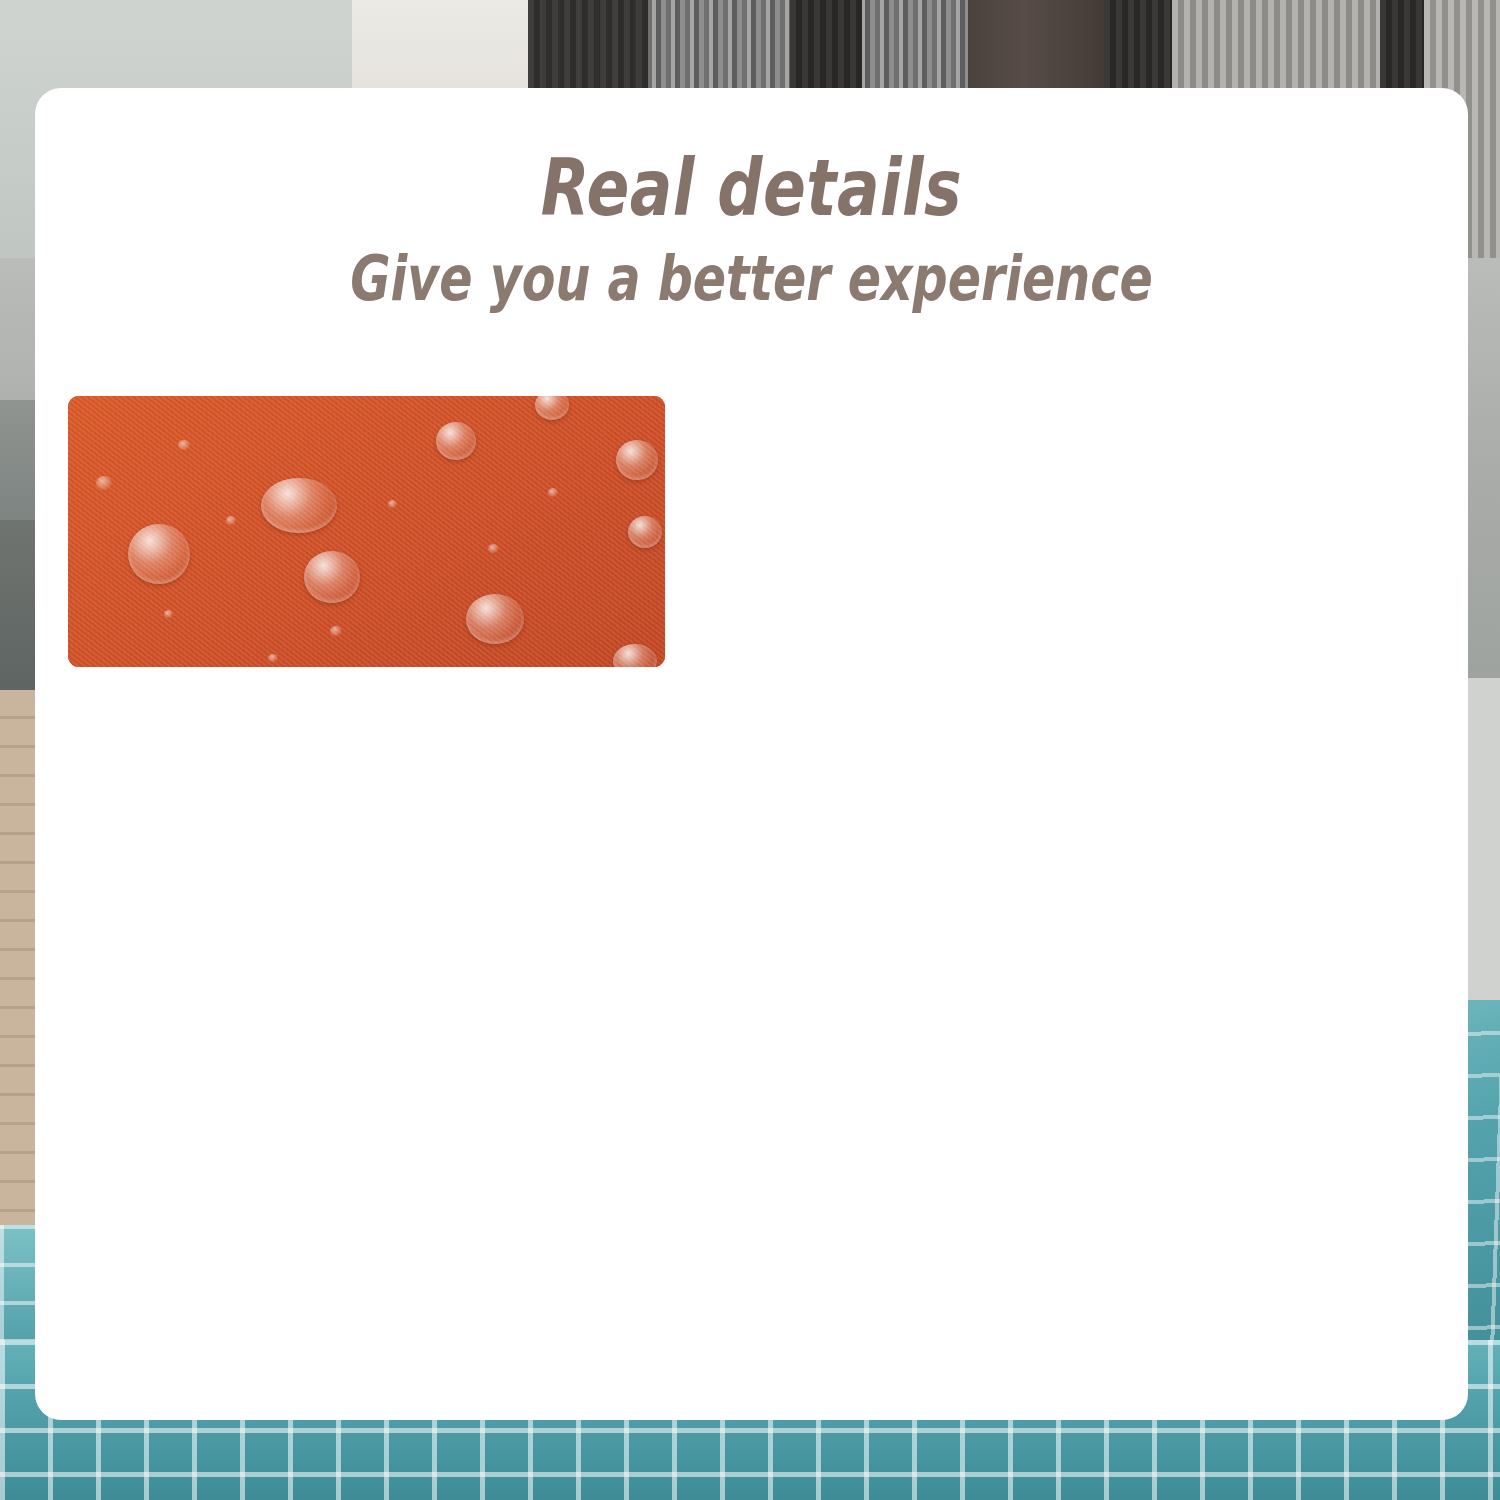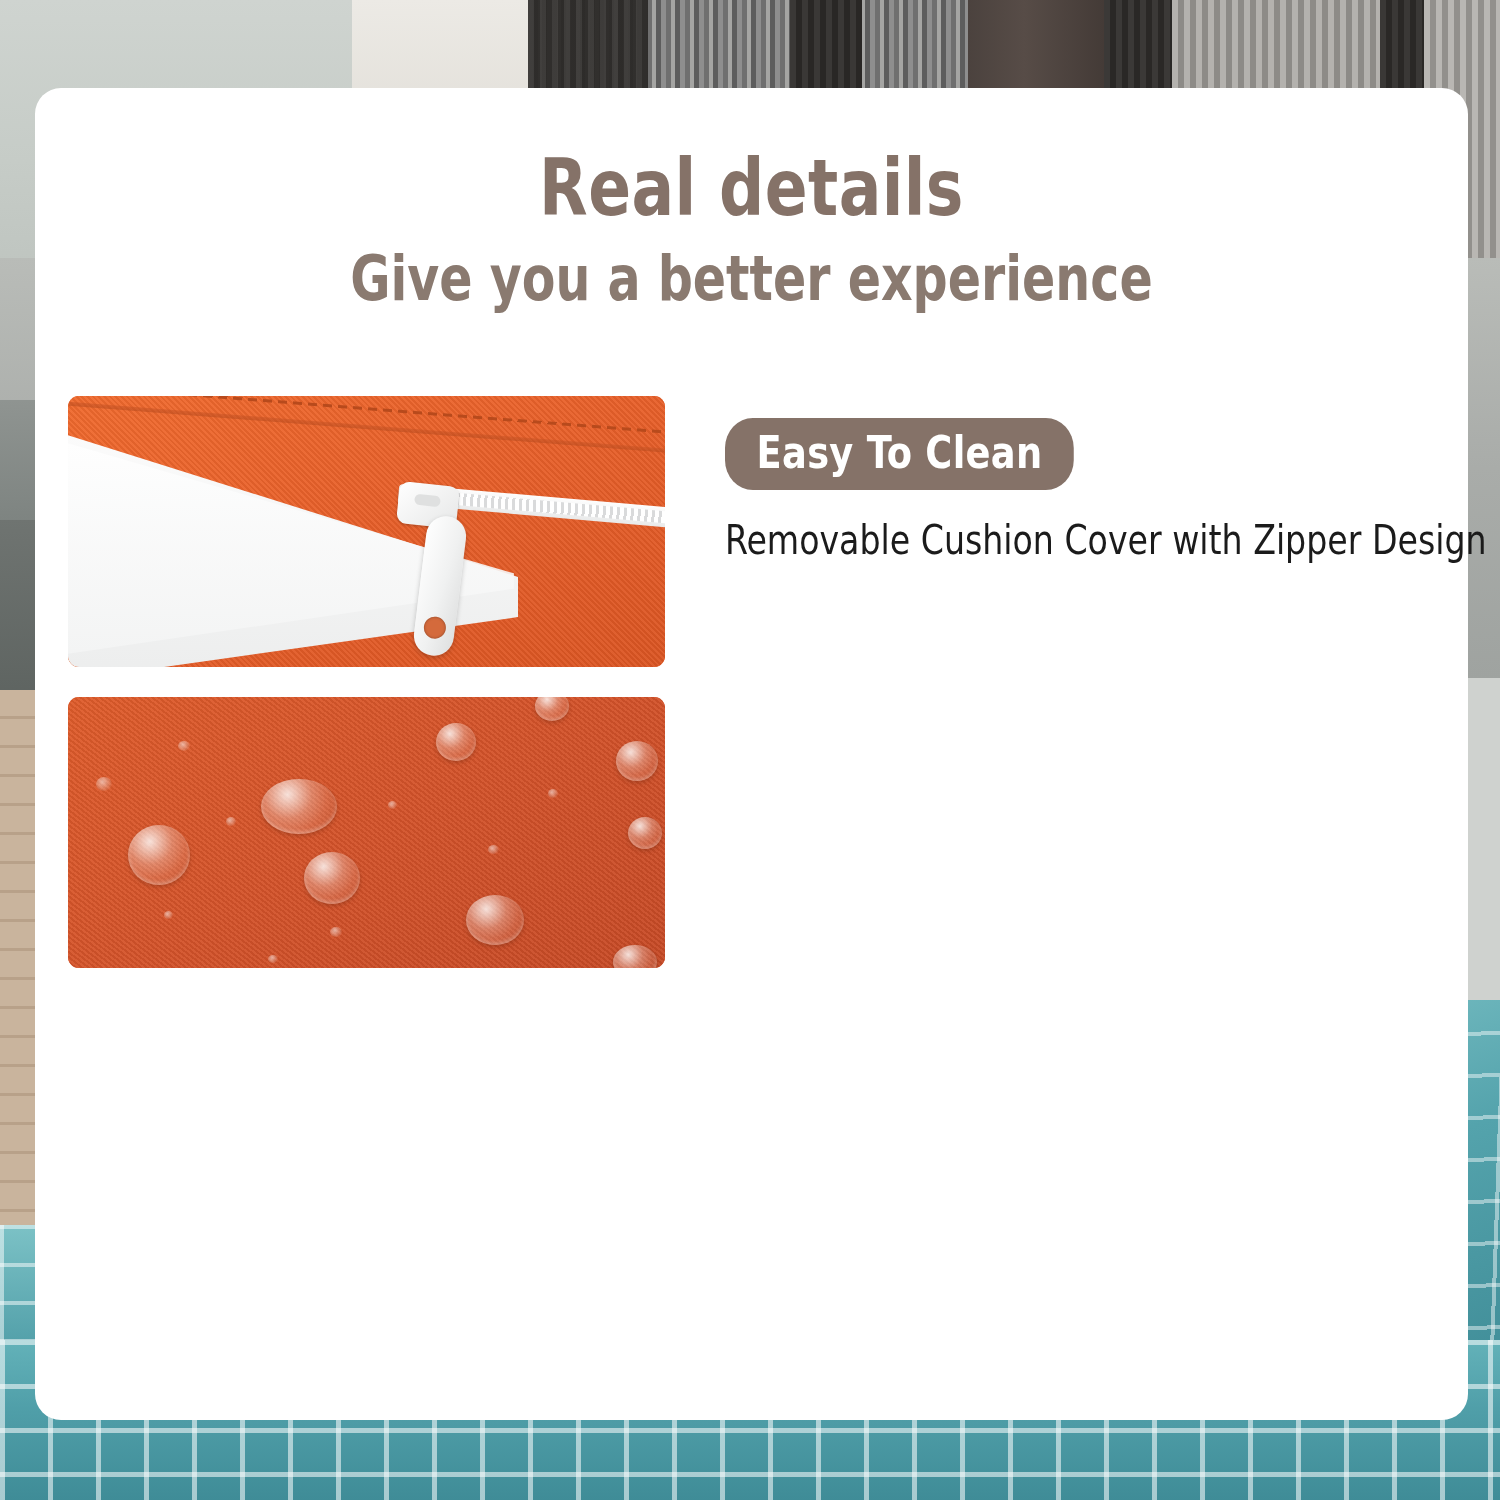--- a/index.html
+++ b/index.html
@@ -145,21 +145,21 @@
   
   #card {
     position:absolute;
     left:35px; top:88px;
     width:1433px; height:1332px;
     background:#ffffff;
     border-radius:26px;
   }
 
   
-  .head-wrap { width:100%; text-align:center; padding-top:60px; }
+  .head-wrap { width:100%; text-align:center; padding-top:60px;font-style:italic; }
   #title {
     font-size:78px; font-weight:700; color:#857268;
     letter-spacing:.5px; line-height:1.05;
     font-family:"DejaVu Sans Condensed","Liberation Sans", sans-serif;
     transform:scaleX(.9); transform-origin:center;
   }
   #subtitle {
     margin-top:16px;
     font-size:62px; font-weight:700; color:#8a7a70;
     line-height:1.05;
@@ -358,41 +358,20 @@
 
 <div id="card">
 
   <div class="head-wrap">
     <div id="title">Real details</div>
     <div id="subtitle">Give you a better experience</div>
   </div>
 
   <div class="rows">
 
-    <div class="row">
-      <div class="thumb t1">
-        <div class="fabric"></div>
-        <div class="seam"></div>
-        <div class="seam2"></div>
-        <div class="white-wedge"></div>
-        <div class="white-wedge2"></div>
-        <div class="zip-tape"></div>
-        <div class="zip-teeth"></div>
-        <div class="slider">
-          <div class="slider-hole"></div>
-        </div>
-        <div class="pull">
-          <div class="pull-hole"></div>
-        </div>
-      </div>
-      <div class="txt">
-        <span class="pill">Easy To Clean</span>
-        <div class="desc">Removable Cushion Cover with Zipper Design</div>
-      </div>
-    </div>
 
 
     <div class="row">
       <div class="thumb t3">
         <div class="fabric"></div>
 
         <div class="drop" style="left:60px;  top:128px; width:62px; height:60px;"></div>
         <div class="drop" style="left:193px; top:82px;  width:76px; height:55px;"></div>
         <div class="drop" style="left:236px; top:155px; width:56px; height:52px;"></div>
         <div class="drop" style="left:368px; top:26px;  width:40px; height:38px;"></div>

